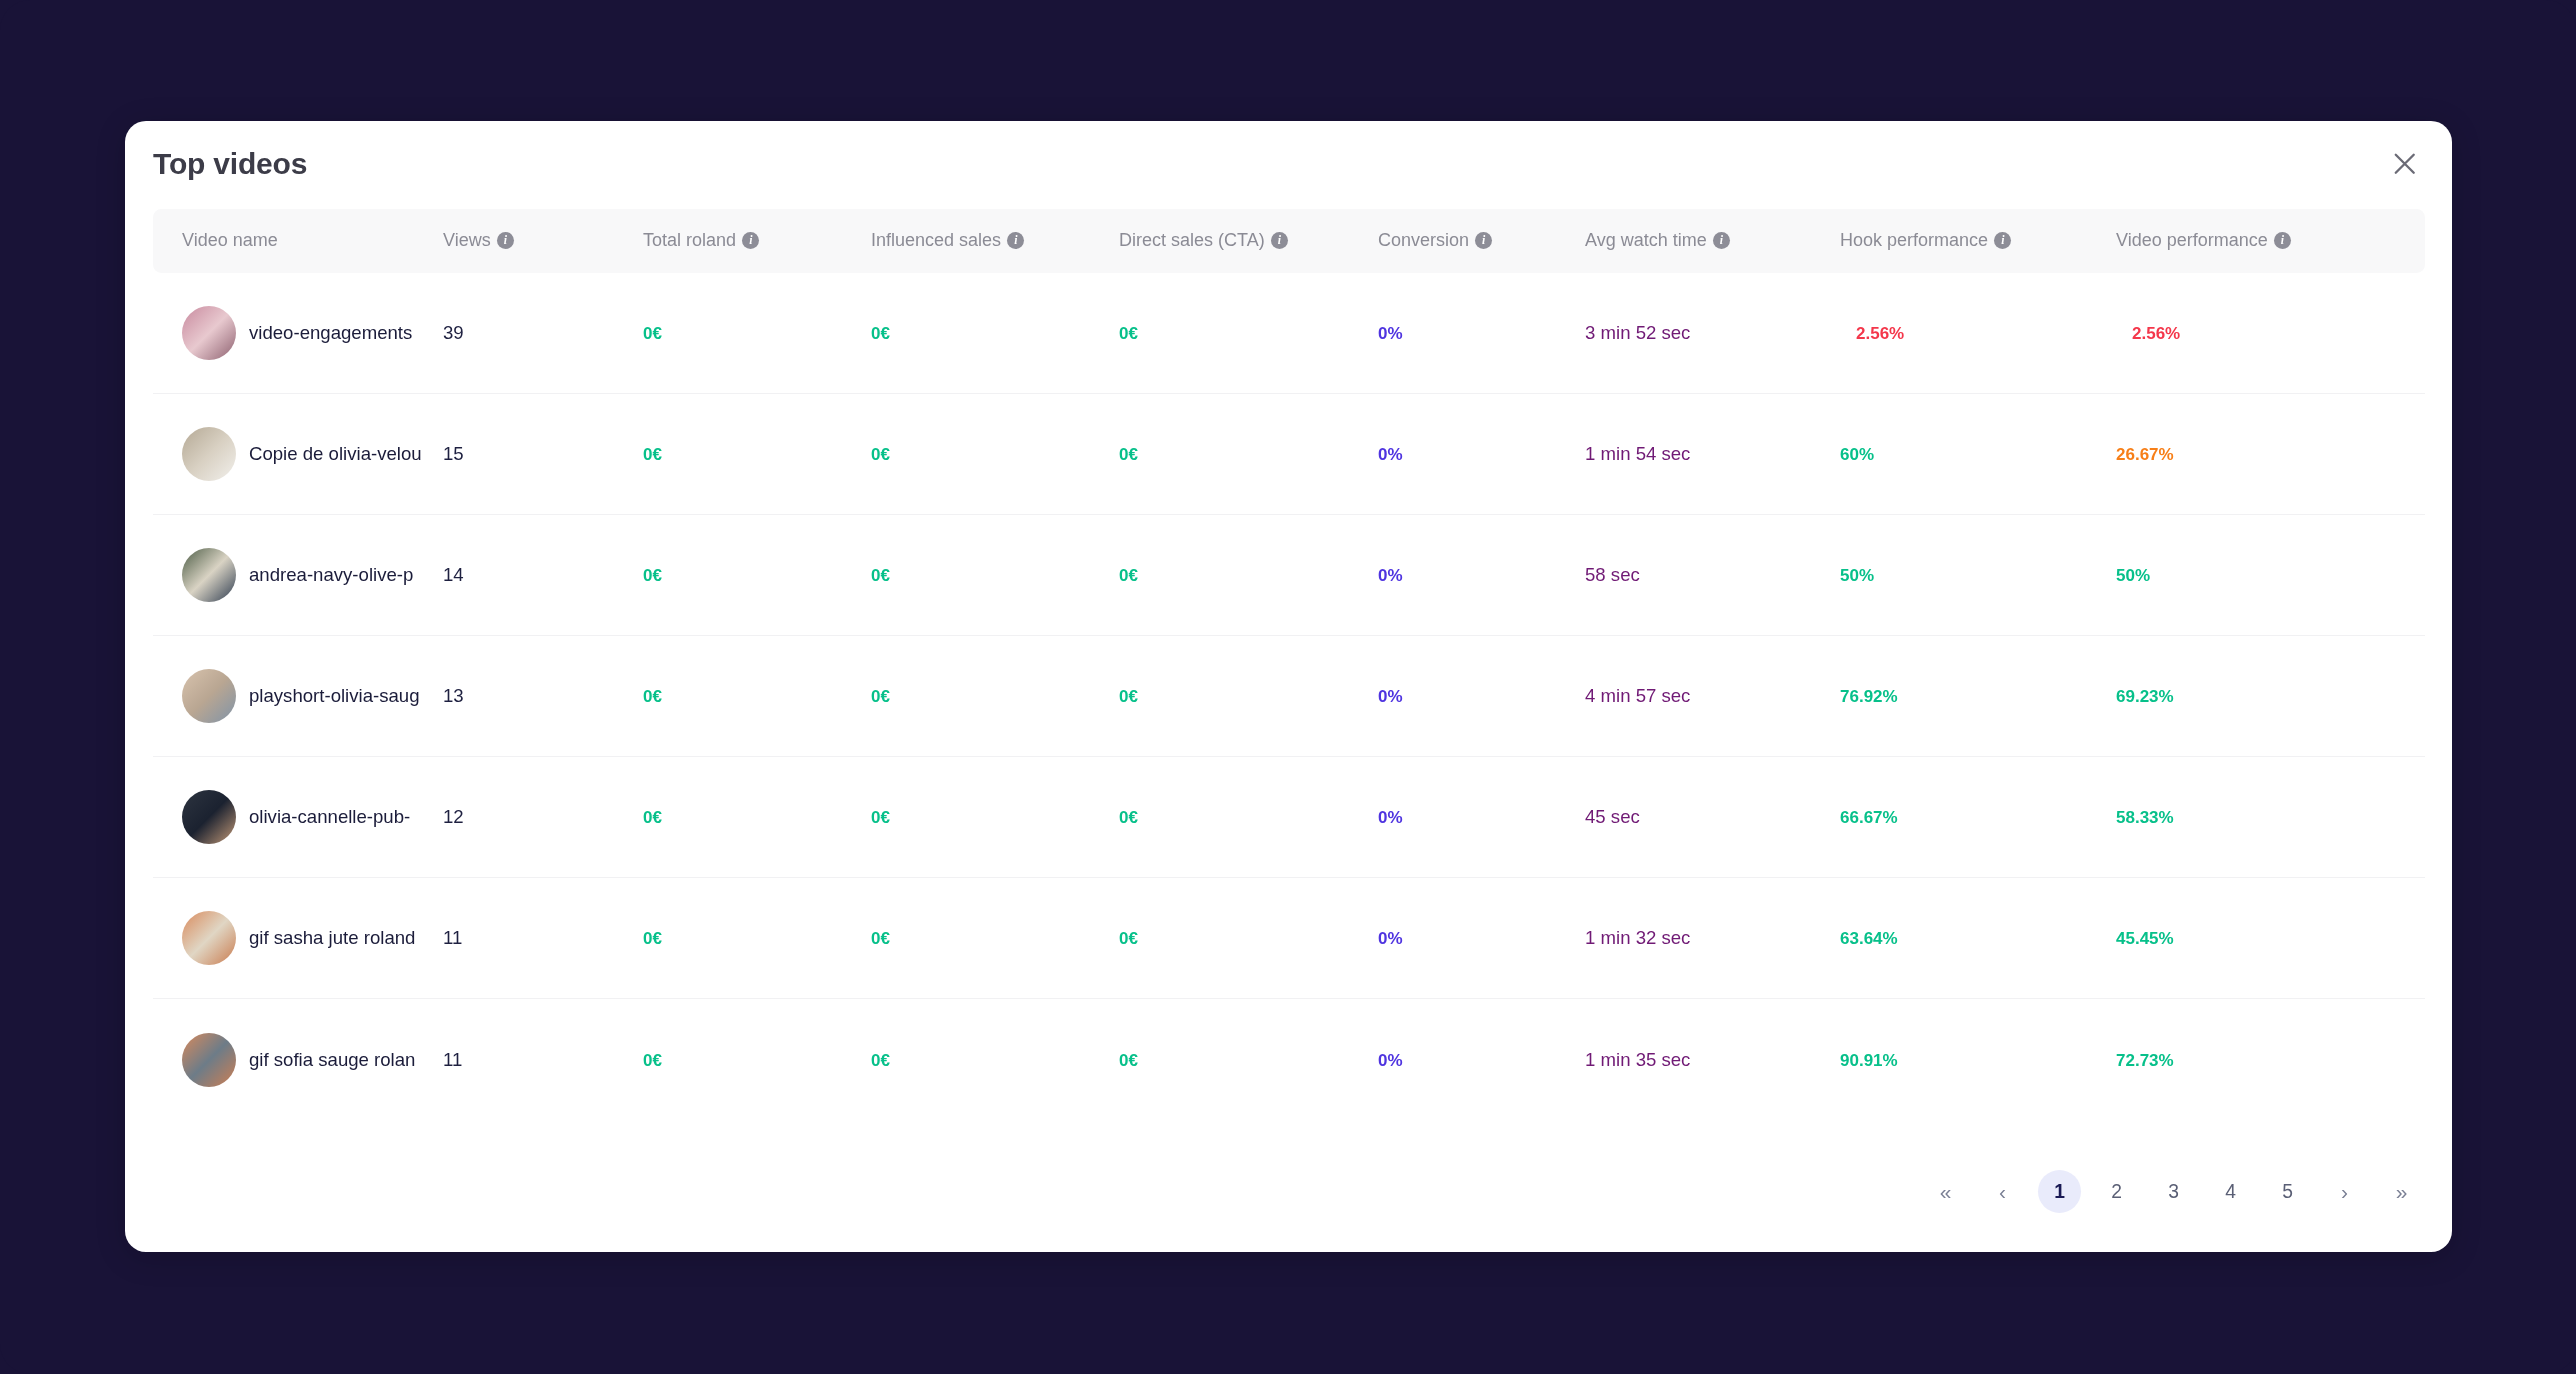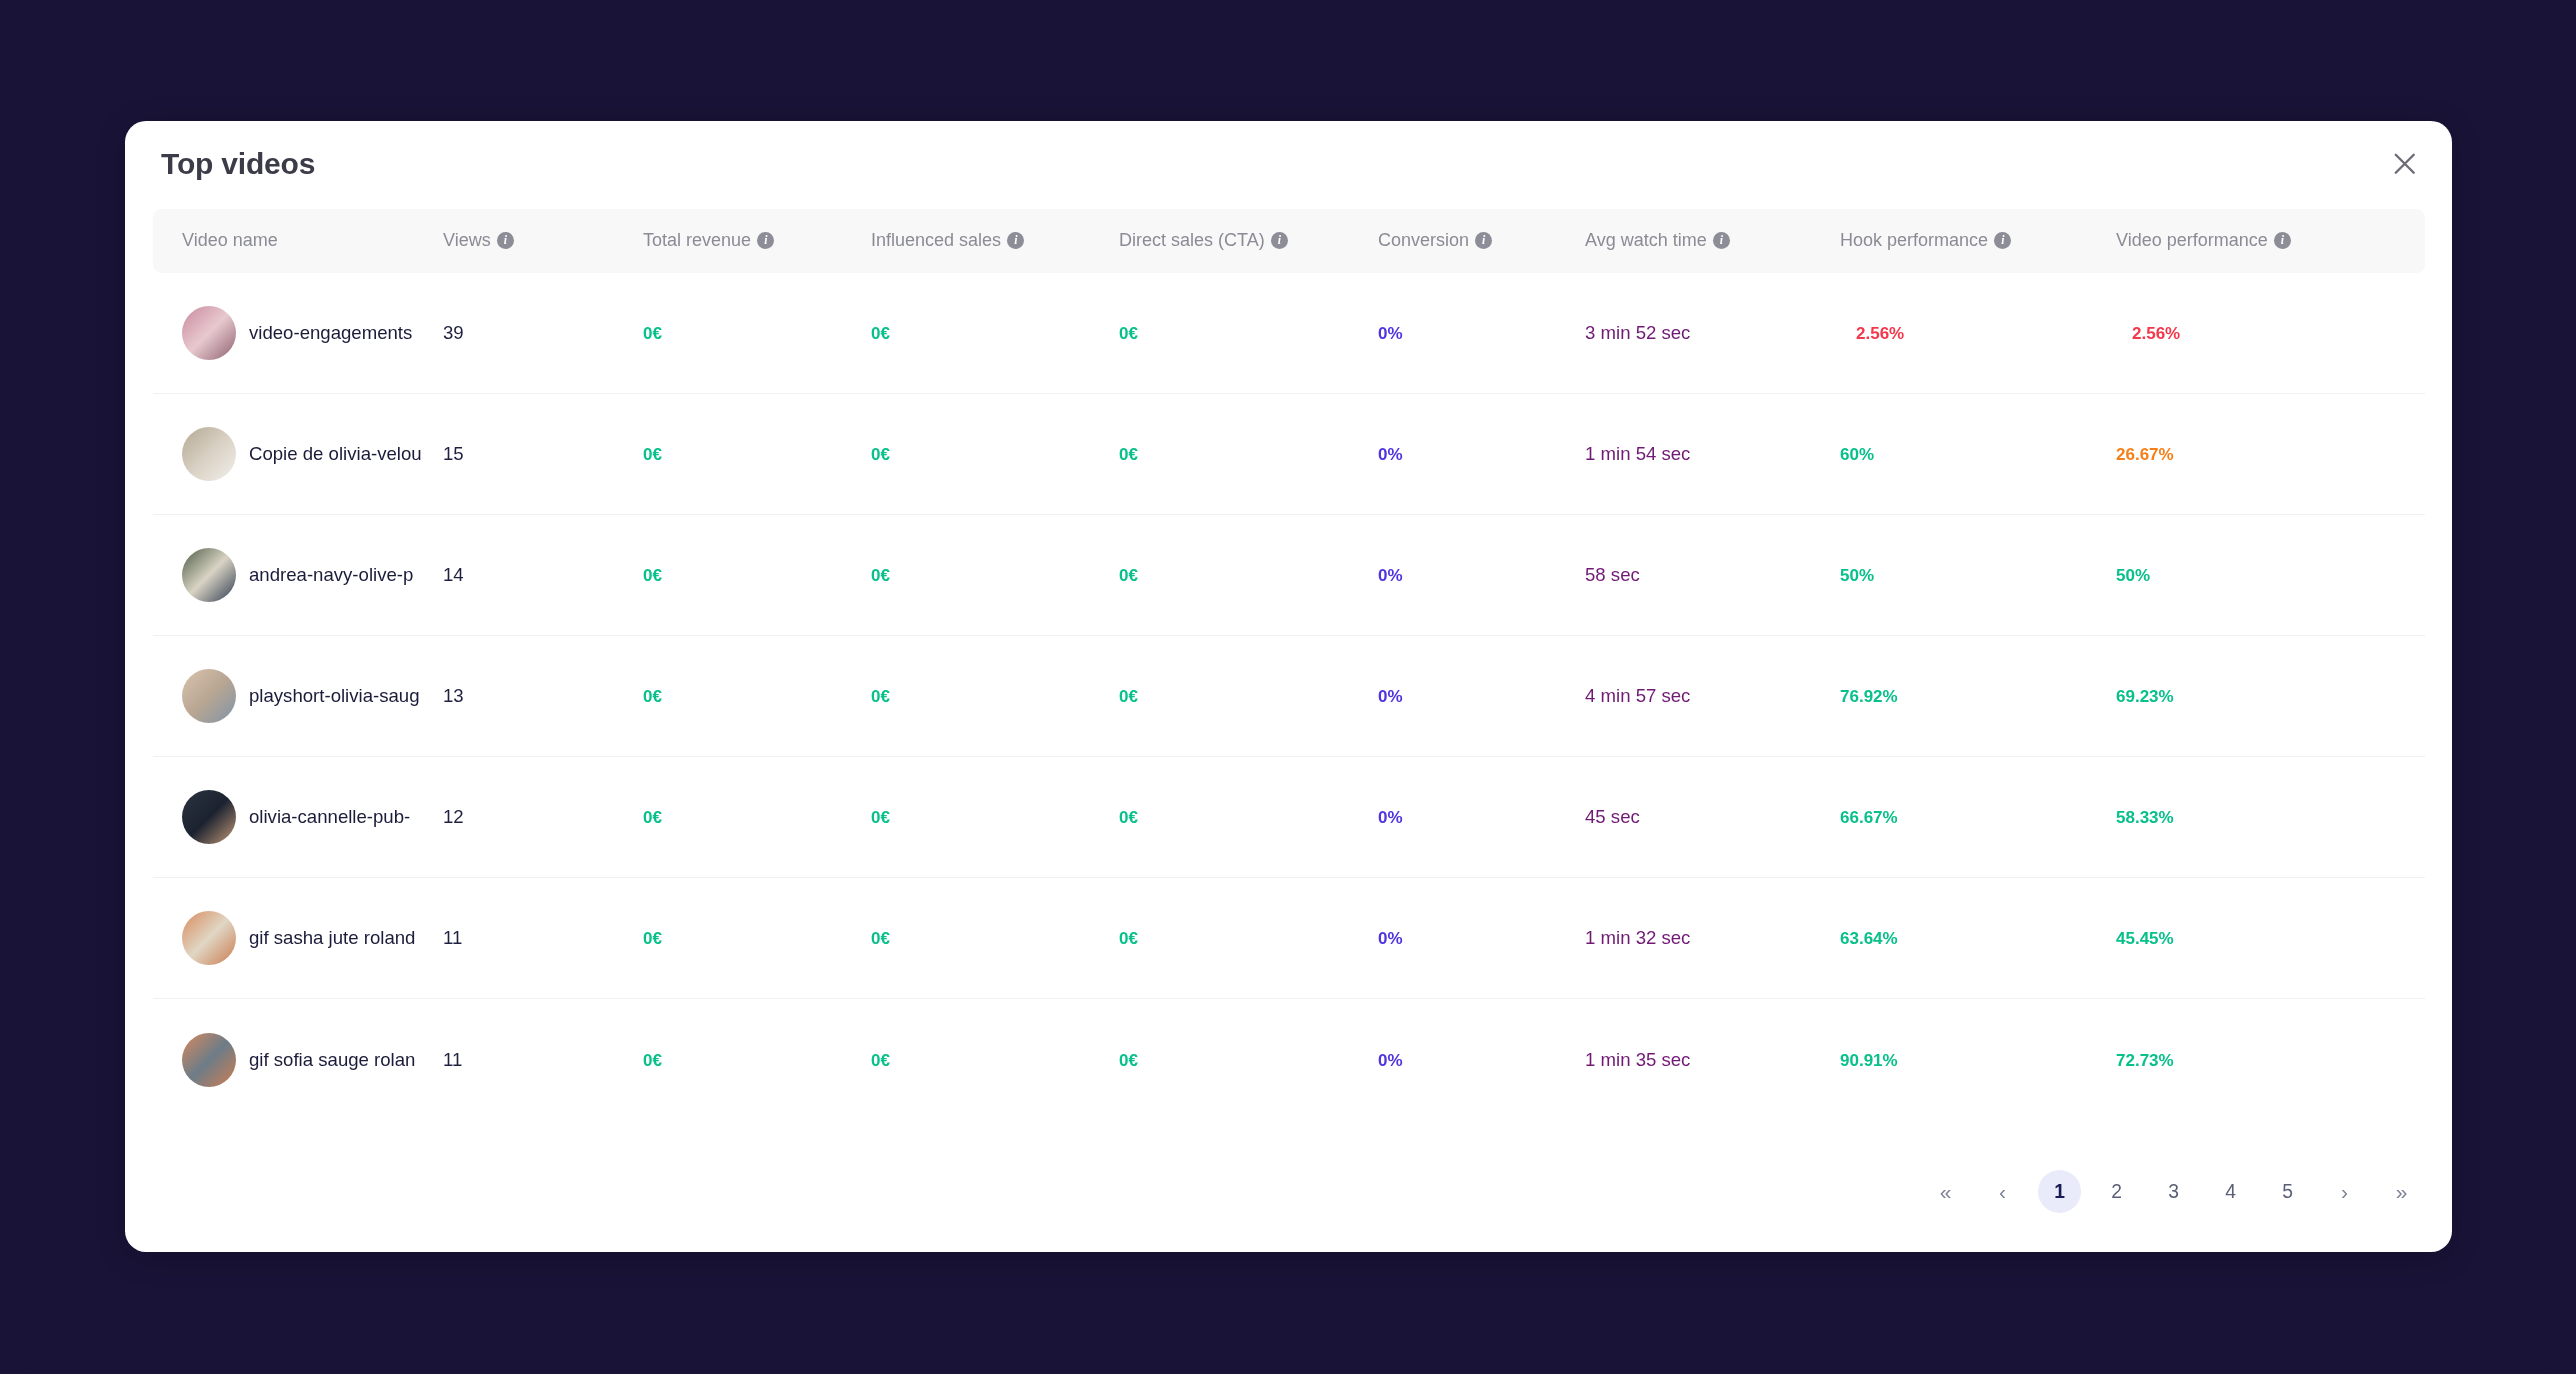--- a/index.html
+++ b/index.html
@@ -35,21 +35,21 @@
     overflow: hidden;
   }
 
   .modal-header {
     position: relative;
     height: 88px;
   }
 
   .modal-title {
     position: absolute;
-    left: 36px;
+    left: 28px;
     top: 26px;
     font-size: 30px;
     font-weight: 700;
     color: #3c3c48;
     letter-spacing: -0.2px;
   }
 
   .close-btn {
     position: absolute;
     right: 25.5px;
@@ -219,21 +219,21 @@
       <thead>
         <tr id="header-row">
             <th><span class="th-inner">
                 <span>Video name</span>
               </span></th>
             <th><span class="th-inner">
                 <span>Views</span>
                 <span class="info-icon">i</span>
               </span></th>
             <th><span class="th-inner">
-                <span>Total revenue</span>
+                <span>Total roland</span>
                 <span class="info-icon">i</span>
               </span></th>
             <th><span class="th-inner">
                 <span>Influenced sales</span>
                 <span class="info-icon">i</span>
               </span></th>
             <th><span class="th-inner">
                 <span>Direct sales (CTA)</span>
                 <span class="info-icon">i</span>
               </span></th>

